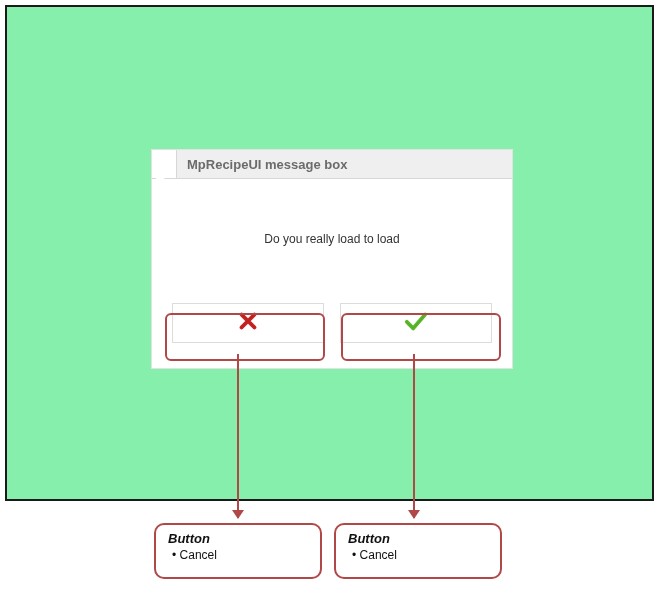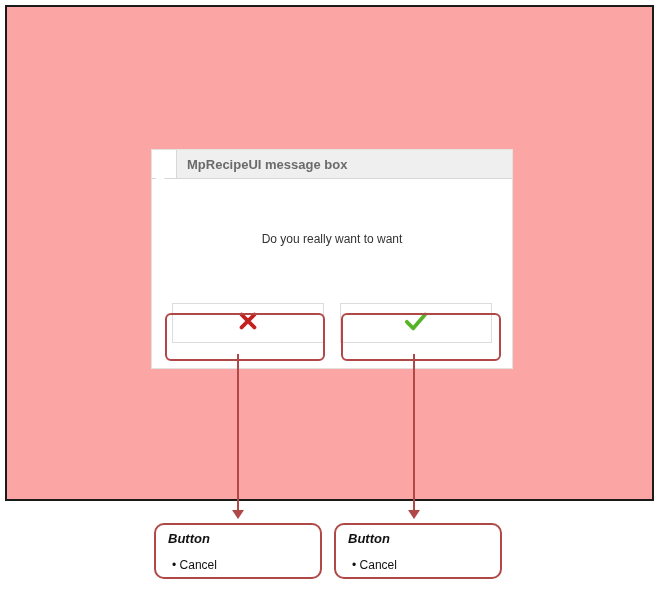--- a/index.html
+++ b/index.html
@@ -19,21 +19,21 @@
     left: 5px;
     top: 5px;
     width: 649px;
     height: 496px;
     border: 2px solid #1a1a1a;
     box-sizing: border-box;
   }
   .app-area {
     position: absolute;
     left: 0; top: 0; right: 0; bottom: 0;
-    background: #fca5a5;
+    background: #86efac;
   }
 
   
   .dialog {
     position: absolute;
     left: 145px;
     top: 143px;
     width: 360px;
     height: 218px;
     background: #ffffff;
@@ -156,21 +156,21 @@
   }
   .annot-title {
     font-size: 13px;
     font-weight: bold;
     font-style: italic;
     color: #111;
   }
   .annot-bullet {
     font-size: 12px;
     color: #111;
-    margin-top: 12px;
+    margin-top: 2px;
     padding-left: 4px;
   }
   .annot-bullet::before {
     content: "• ";
   }
   .annot-cancel { left: 154px; top: 523px; }
   .annot-confirm { left: 334px; top: 523px; }
 </style>
 </head>
 <body>
@@ -179,21 +179,21 @@
 
   <div class="outer">
     <div class="app-area">
 
       <div class="dialog">
         <div class="dialog-titlebar">
           <div class="title-notch"></div>
           <div class="dialog-title">MpRecipeUI message box</div>
         </div>
         <div class="dialog-message-area">
-          <div class="dialog-message">Do you really want to want</div>
+          <div class="dialog-message">Do you really load to load</div>
         </div>
         <div class="dialog-buttons">
 
           <div class="dlg-btn">
             <span>
               <svg width="22" height="22" viewBox="0 0 24 24">
                 <path d="M5 5 L19 19 M19 5 L5 19" stroke="#c62323" stroke-width="4.2" stroke-linecap="round" fill="none"></path>
                 <path d="M5 5 L19 19 M19 5 L5 19" stroke="#8e1414" stroke-width="1" stroke-linecap="round" fill="none" opacity="0.25"></path>
               </svg>
             </span>

